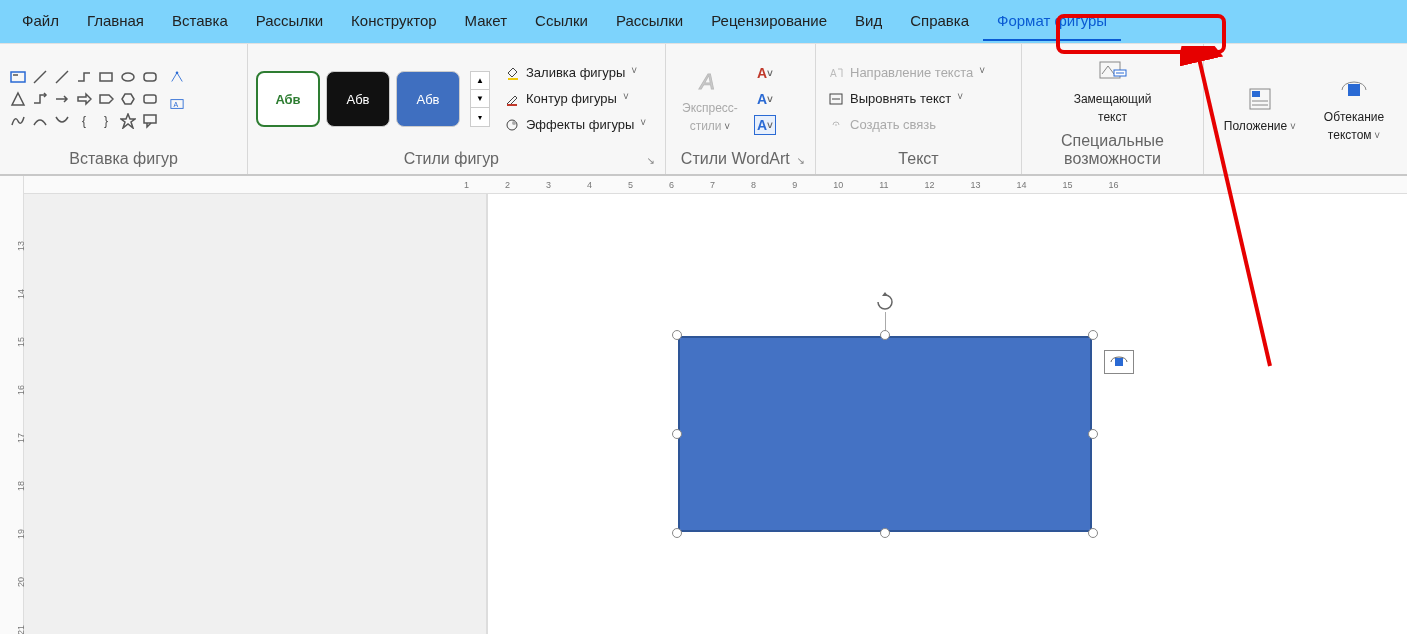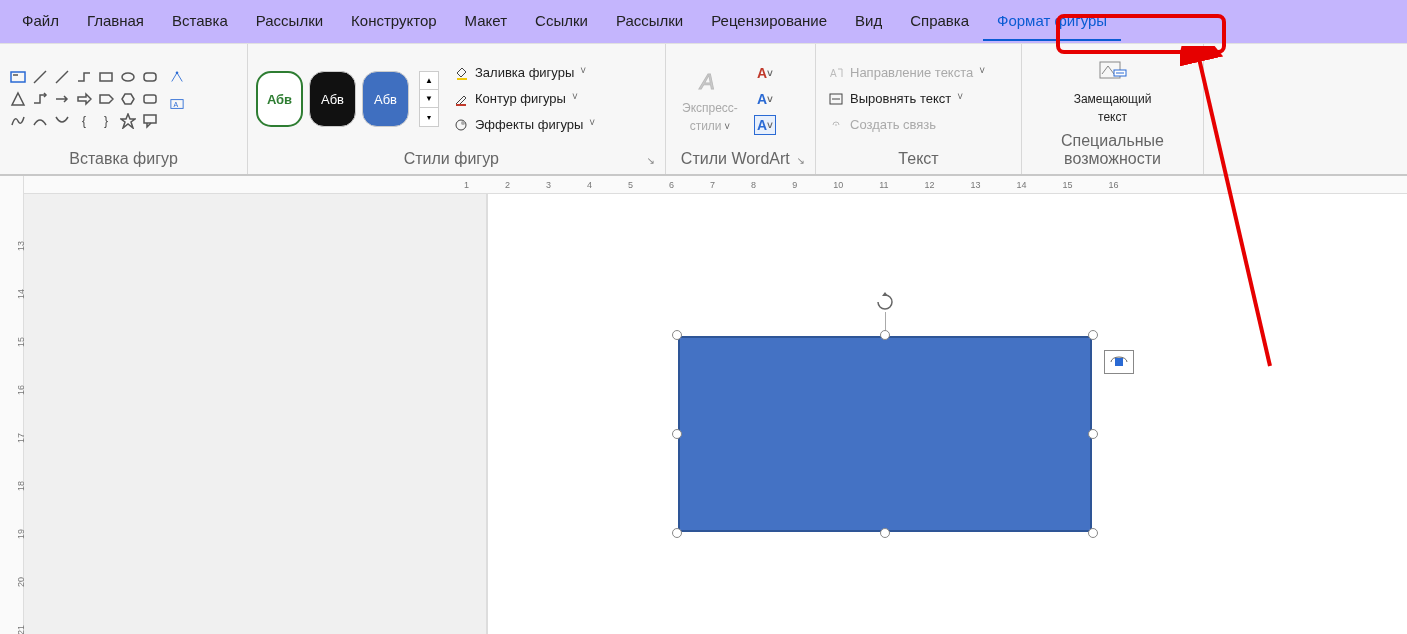--- a/index.html
+++ b/index.html
@@ -1,40 +1,40 @@
 <!DOCTYPE html>
 <html><head>
 <meta charset="utf-8">
 <style>
 * { box-sizing: border-box; margin: 0; padding: 0; font-family: "Segoe UI", Arial, sans-serif; }
 body { background: #f0f0f0; width: 1407px; height: 634px; overflow: hidden; position: relative; }
 
 
-.tabs { display: flex; align-items: center; padding: 0 8px; height: 44px; background: #c4b5fd; border-bottom: 1px solid #e1e1e1; }
+.tabs { display: flex; align-items: center; padding: 0 8px; height: 44px; background: #7dd3fc; border-bottom: 1px solid #e1e1e1; }
 .tab { padding: 10px 14px; font-size: 15px; color: #222; cursor: pointer; border-bottom: 2px solid transparent; }
 .tab.active { color: #0a5bd3; font-weight: 400; border-bottom: 2px solid #0a5bd3; }
 .highlight-box { position: absolute; border: 4px solid #e60000; border-radius: 8px; pointer-events: none; }
 
 
 .ribbon { display: flex; align-items: stretch; background: #f7f7f7; border-bottom: 2px solid #c8c8c8; height: 132px; }
 .group { border-right: 1px solid #d8d8d8; padding: 6px 8px 2px; display: flex; flex-direction: column; justify-content: space-between; }
 .group-label { font-size: 16px; color: #666; text-align: center; padding: 2px 0 4px; }
 .group-body { flex: 1; display: flex; align-items: center; gap: 4px; }
 
 
 .shapes-gallery { display: flex; gap: 6px; align-items: flex-start; }
 .shape-grid { display: grid; grid-template-columns: repeat(7, 20px); grid-auto-rows: 20px; gap: 2px; }
 .shape-cell { width: 20px; height: 20px; display: flex; align-items: center; justify-content: center; font-size: 12px; color: #444; cursor: pointer; }
 .shape-cell svg { width: 16px; height: 16px; stroke: #555; fill: none; stroke-width: 1.5; }
 .side-btns { display: flex; flex-direction: column; gap: 4px; }
 .side-btn { width: 22px; height: 22px; display: flex; align-items: center; justify-content: center; border: 1px solid transparent; font-size: 12px; cursor: pointer; }
 
 
 .presets { display: flex; gap: 6px; margin-right: 6px; }
-.preset { width: 47px; height: 56px; border: 1px solid #ccc; border-radius: 15px; display: flex; align-items: center; justify-content: center; font-size: 13px; cursor: pointer; }
+.preset { width: 64px; height: 56px; border: 1px solid #ccc; border-radius: 8px; display: flex; align-items: center; justify-content: center; font-size: 13px; cursor: pointer; }
 .preset.white { background: #fff; border: 2px solid #2e7d32; color: #2e7d32; font-weight: 600; }
 .preset.black { background: #111; color: #fff; }
 .preset.blue { background: #3f6fc0; color: #fff; }
 .spin-col { display: flex; flex-direction: column; border: 1px solid #ccc; }
 .spin-btn { width: 18px; height: 18px; font-size: 8px; background: #fff; border-bottom: 1px solid #ccc; display:flex;align-items:center;justify-content:center; cursor:pointer;}
 .spin-btn:last-child{border-bottom:none;}
 
 .menu-col { display: flex; flex-direction: column; gap: 6px; margin-left: 6px; }
 .menu-item { display: flex; align-items: flex-start; gap: 6px; font-size: 13px; color: #222; cursor: pointer; padding: 2px 4px; white-space: nowrap; }
 .menu-item.disabled { color: #aaa; }
@@ -329,20 +329,42 @@
             <rect x="18" y="14" width="12" height="6" fill="#fff" stroke="#2a6ad4"></rect>
             <line x1="20" y1="17" x2="28" y2="17" stroke="#2a6ad4"></line>
           </svg>
         <span>Замещающий</span>
         <span>текст</span>
       </div>
     </div>
     <div class="group-label">Специальные возможности</div>
   </div>
 
+  <div class="group" style="width:200px;border-right:none;">
+    <div class="group-body" style="justify-content:center;gap:12px;">
+      <div class="big-btn">
+        <svg class="big-icon" viewBox="0 0 32 32">
+            <rect x="6" y="6" width="20" height="20" fill="none" stroke="#888"></rect>
+            <rect x="8" y="8" width="8" height="6" fill="#2a6ad4"></rect>
+            <line x1="8" y1="18" x2="24" y2="18" stroke="#888"></line>
+            <line x1="8" y1="22" x2="24" y2="22" stroke="#888"></line>
+          </svg>
+        <span class="drop">Положение</span>
+      </div>
+      <div class="big-btn">
+        <svg class="big-icon" viewBox="0 0 32 32">
+            <rect x="10" y="10" width="12" height="12" fill="#2a6ad4"></rect>
+            <path d="M4 16 A12 8 0 0 1 28 16" stroke="#888" fill="none"></path>
+          </svg>
+        <span>Обтекание</span>
+        <span class="drop">текстом</span>
+      </div>
+    </div>
+    <div class="group-label"></div>
+  </div>
 </div>
 
 <div class="hruler">
   <span>1</span>
     <span>2</span>
     <span>3</span>
     <span>4</span>
   <span>5</span>
     <span>6</span>
     <span>7</span>

